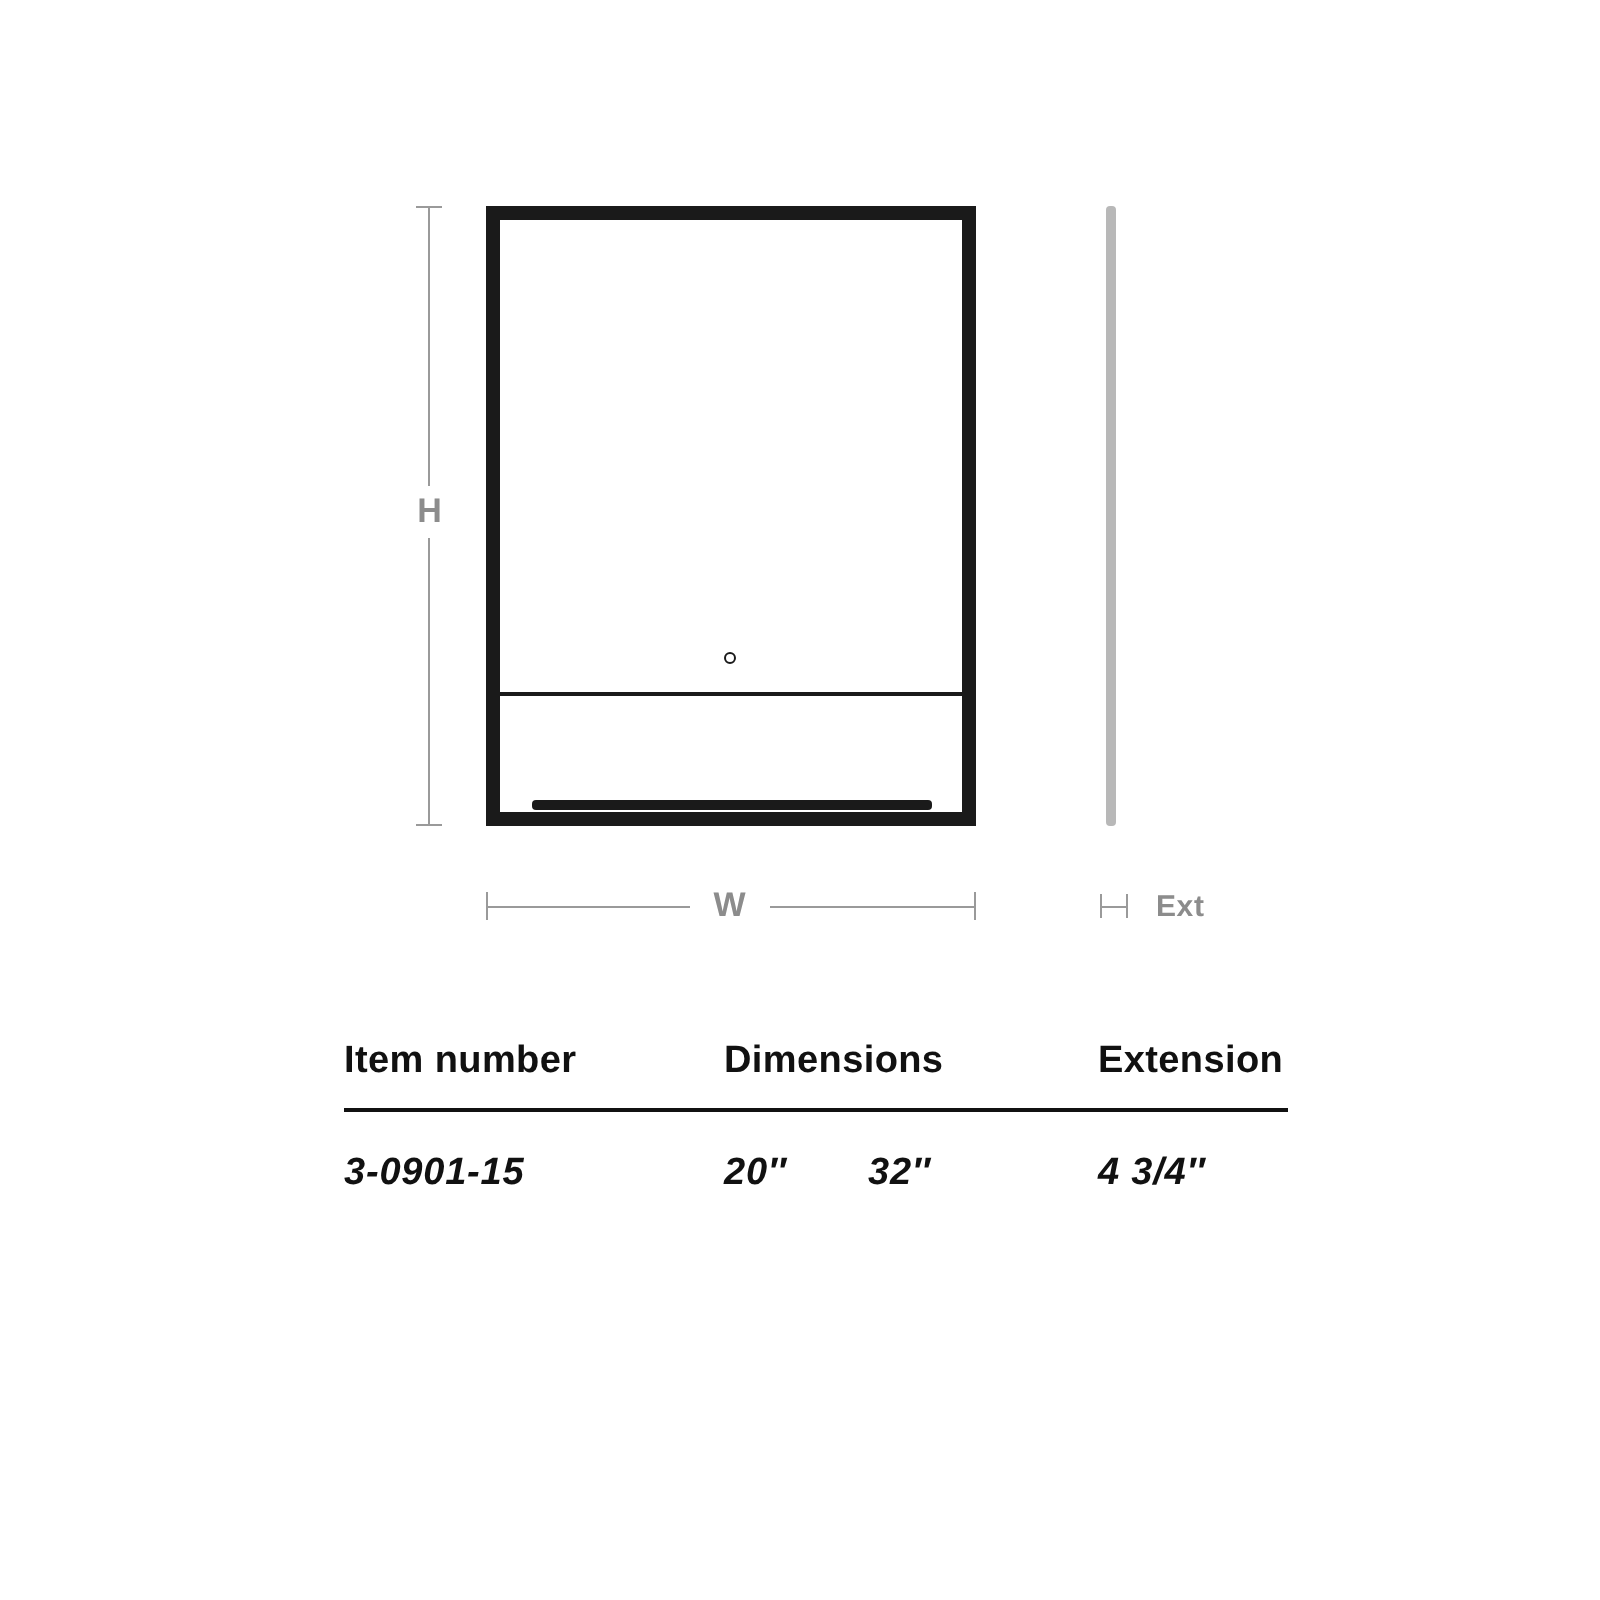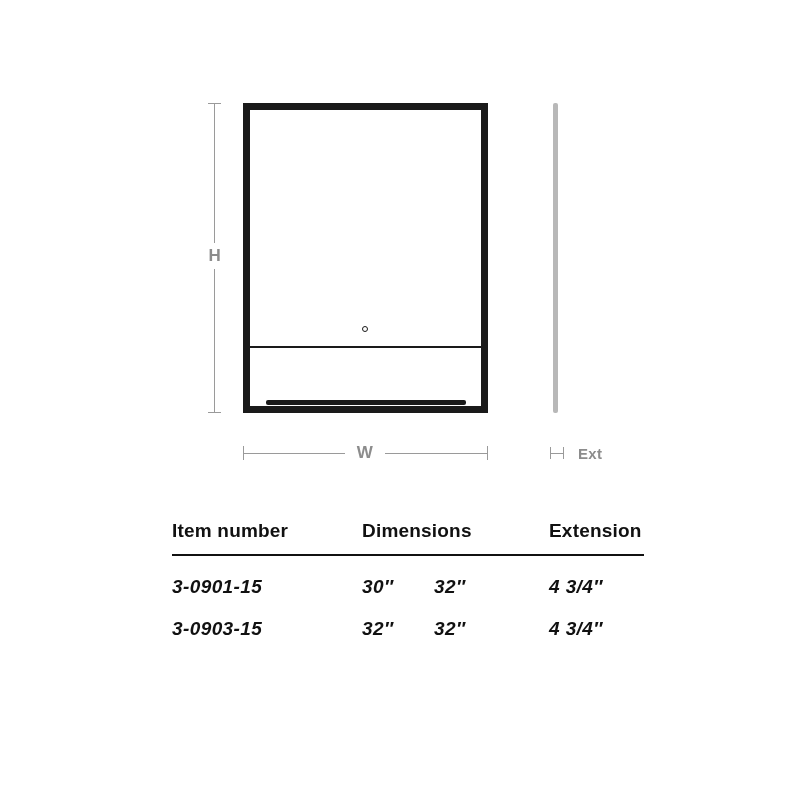--- a/index.html
+++ b/index.html
@@ -243,25 +243,19 @@
     <thead>
       <tr>
         <th class="col-item">Item number</th>
         <th class="col-w dims-head" colspan="2">Dimensions</th>
         <th class="col-ext">Extension</th>
       </tr>
     </thead>
     <tbody id="spec-body">
       <tr>
         <td class="col-item">3-0901-15</td>
-        <td class="col-w">30″</td>
-        <td class="col-h">32″</td>
-        <td class="col-ext">4 3/4″</td>
-      </tr>
-      <tr>
-        <td class="col-item">3-0903-15</td>
-        <td class="col-w">32″</td>
+        <td class="col-w">20″</td>
         <td class="col-h">32″</td>
         <td class="col-ext">4 3/4″</td>
       </tr>
     </tbody>
   </table>
 </div>
 
 </body></html>

